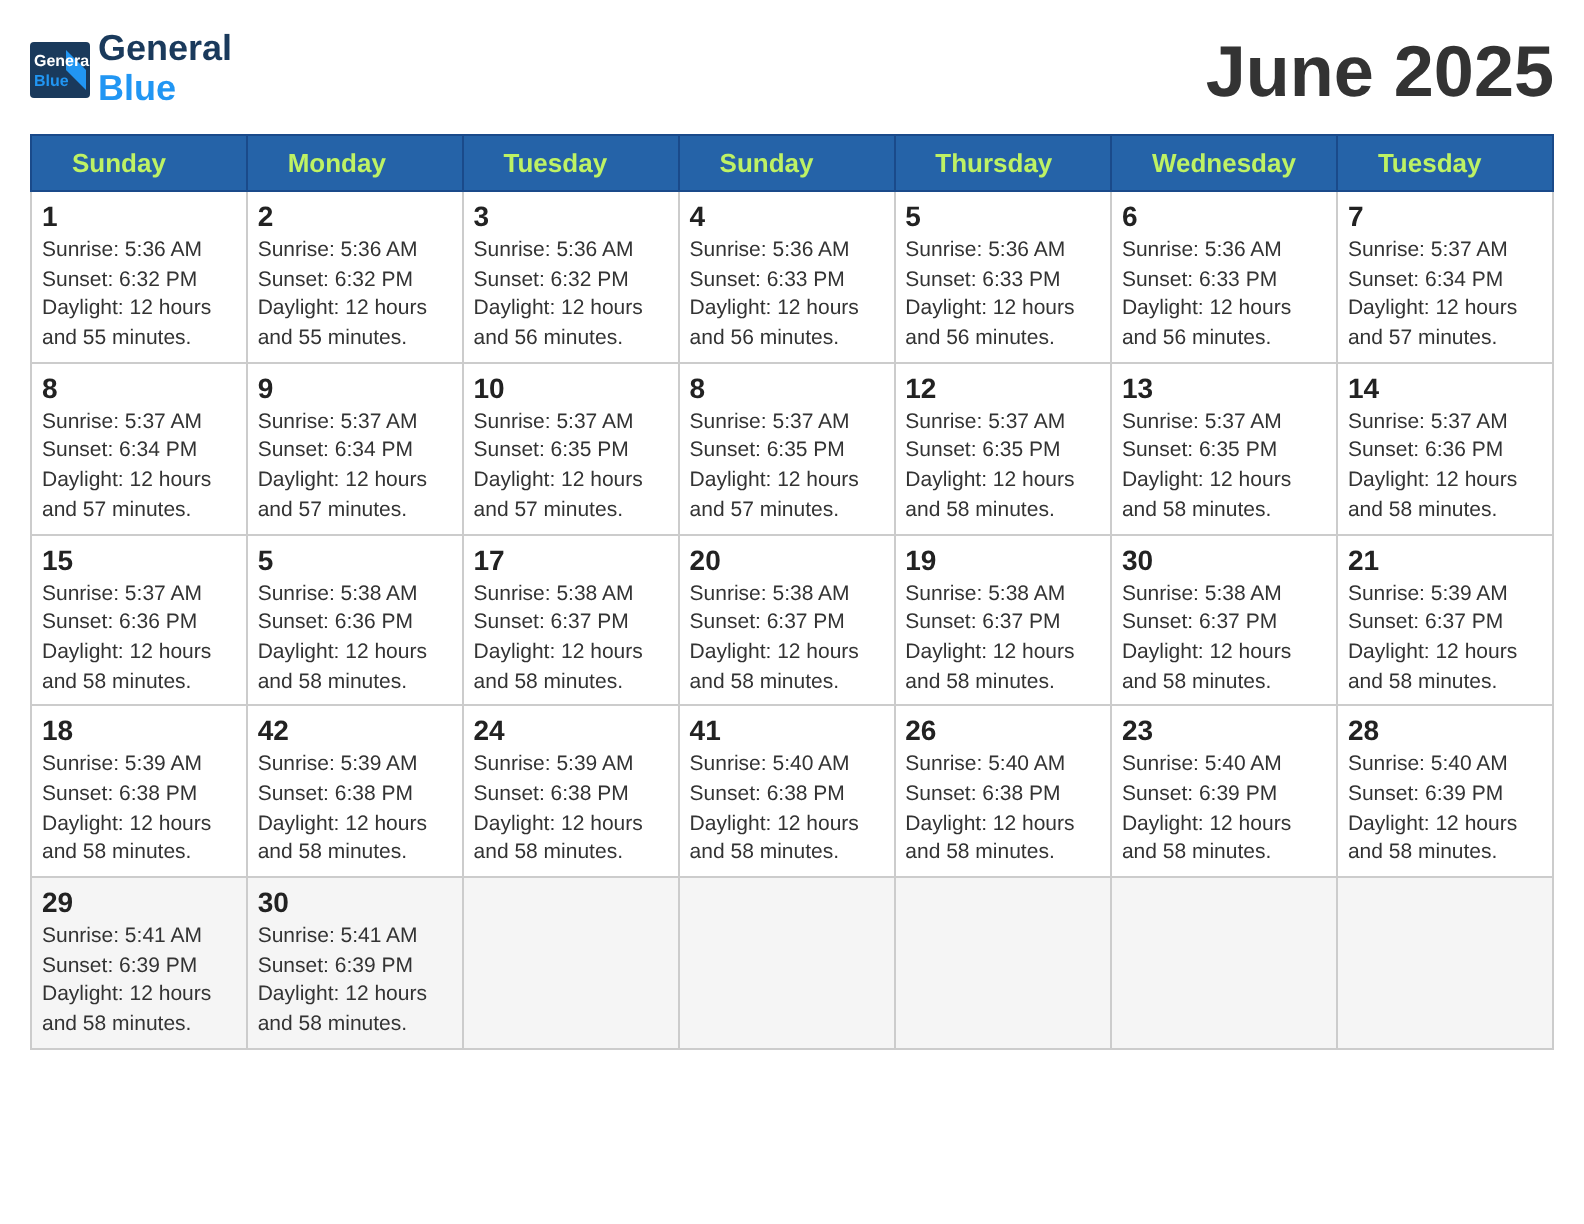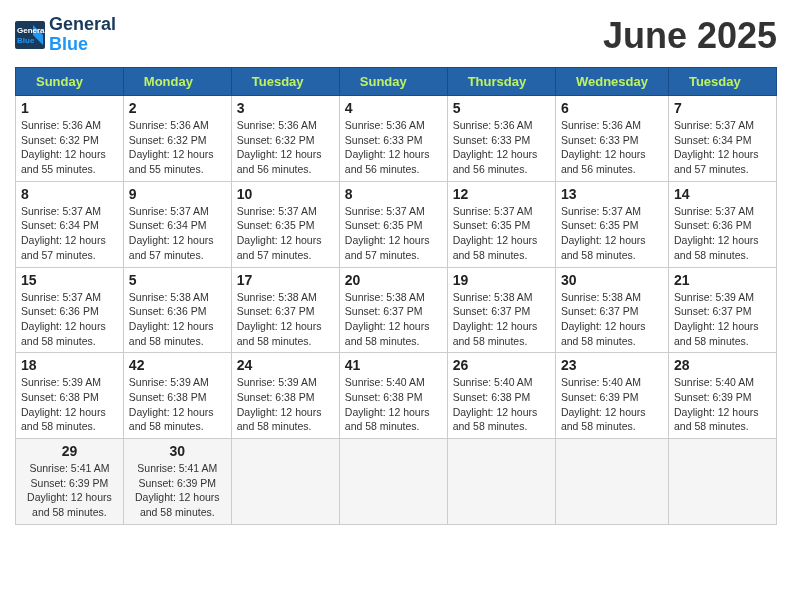--- a/index.html
+++ b/index.html
@@ -81,21 +81,20 @@
     .day-info {
       color: #333;
       font-size: 10.5px;
       line-height: 1.4;
     }
     .empty-cell {
       background: #f9f9f9;
     }
     .last-week td {
       background: #f0f0f0;
-      text-align: center;
     }
   </style>
 </head>
 <body>
 
 <div class="header-area">
   <div class="logo">
     <svg class="logo-icon" viewBox="0 0 30 28">
       <rect x="0" y="0" width="30" height="28" fill="#1a3a5c" rx="2"></rect>
       <polygon points="18,4 28,14 18,14" fill="#2196F3"></polygon>

